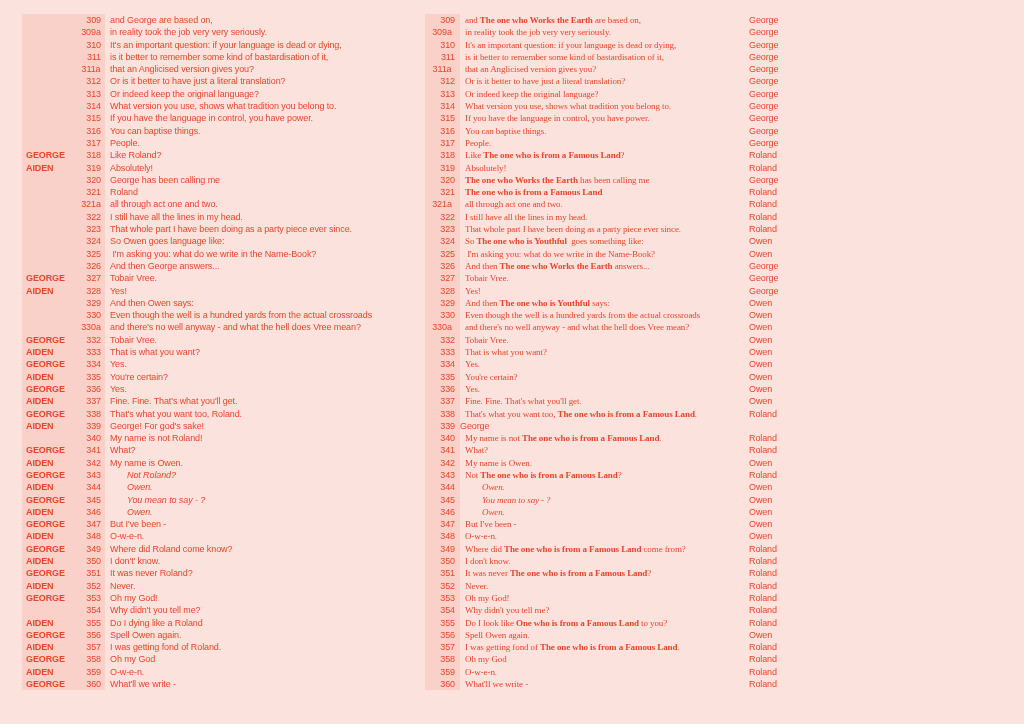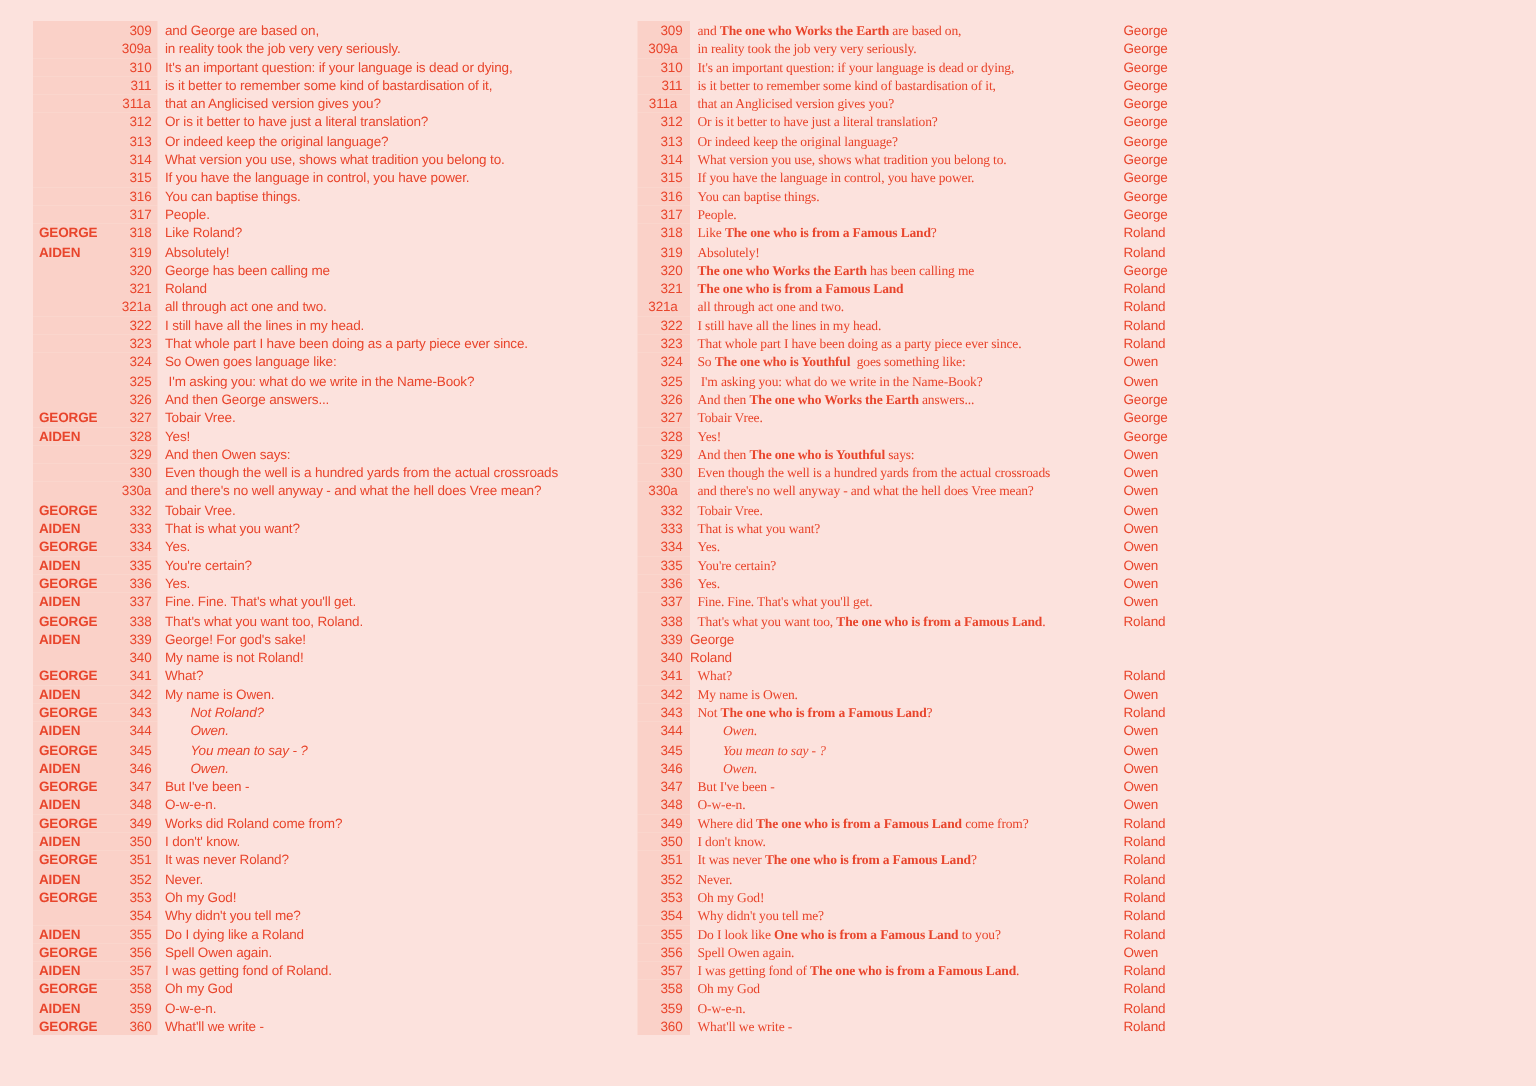--- a/index.html
+++ b/index.html
@@ -108,21 +108,21 @@
     <div class="row"><span class="sp">AIDEN</span><span class="num">339</span><span class="txt"><span>George! For god's sake!</span></span></div>
     <div class="row"><span class="sp"></span><span class="num">340</span><span class="txt"><span>My name is not Roland!</span></span></div>
     <div class="row"><span class="sp">GEORGE</span><span class="num">341</span><span class="txt"><span>What?</span></span></div>
     <div class="row"><span class="sp">AIDEN</span><span class="num">342</span><span class="txt"><span>My name is Owen.</span></span></div>
     <div class="row"><span class="sp">GEORGE</span><span class="num">343</span><span class="txt"><span class="it">Not Roland?</span></span></div>
     <div class="row"><span class="sp">AIDEN</span><span class="num">344</span><span class="txt"><span class="it">Owen.</span></span></div>
     <div class="row"><span class="sp">GEORGE</span><span class="num">345</span><span class="txt"><span class="it">You mean to say - ?</span></span></div>
     <div class="row"><span class="sp">AIDEN</span><span class="num">346</span><span class="txt"><span class="it">Owen.</span></span></div>
     <div class="row"><span class="sp">GEORGE</span><span class="num">347</span><span class="txt"><span>But I've been -</span></span></div>
     <div class="row"><span class="sp">AIDEN</span><span class="num">348</span><span class="txt"><span>O-w-e-n.</span></span></div>
-    <div class="row"><span class="sp">GEORGE</span><span class="num">349</span><span class="txt"><span>Works did Roland come from?</span></span></div>
+    <div class="row"><span class="sp">GEORGE</span><span class="num">349</span><span class="txt"><span>Where did Roland come know?</span></span></div>
     <div class="row"><span class="sp">AIDEN</span><span class="num">350</span><span class="txt"><span>I don't' know.</span></span></div>
     <div class="row"><span class="sp">GEORGE</span><span class="num">351</span><span class="txt"><span>It was never Roland?</span></span></div>
     <div class="row"><span class="sp">AIDEN</span><span class="num">352</span><span class="txt"><span>Never.</span></span></div>
     <div class="row"><span class="sp">GEORGE</span><span class="num">353</span><span class="txt"><span>Oh my God!</span></span></div>
     <div class="row"><span class="sp"></span><span class="num">354</span><span class="txt"><span>Why didn't you tell me?</span></span></div>
     <div class="row"><span class="sp">AIDEN</span><span class="num">355</span><span class="txt"><span>Do I dying like a Roland</span></span></div>
     <div class="row"><span class="sp">GEORGE</span><span class="num">356</span><span class="txt"><span>Spell Owen again.</span></span></div>
     <div class="row"><span class="sp">AIDEN</span><span class="num">357</span><span class="txt"><span>I was getting fond of Roland.</span></span></div>
     <div class="row"><span class="sp">GEORGE</span><span class="num">358</span><span class="txt"><span>Oh my God</span></span></div>
     <div class="row"><span class="sp">AIDEN</span><span class="num">359</span><span class="txt"><span>O-w-e-n.</span></span></div>
@@ -156,21 +156,21 @@
     <div class="row"><span class="num">330</span><span class="txt"><span>Even though the well is a hundred yards from the actual crossroads</span></span><span class="cname">Owen</span></div>
     <div class="row"><span class="num sfx">330a</span><span class="txt"><span>and there's no well anyway - and what the hell does Vree mean?</span></span><span class="cname">Owen</span></div>
     <div class="row"><span class="num">332</span><span class="txt"><span>Tobair Vree.</span></span><span class="cname">Owen</span></div>
     <div class="row"><span class="num">333</span><span class="txt"><span>That is what you want?</span></span><span class="cname">Owen</span></div>
     <div class="row"><span class="num">334</span><span class="txt"><span>Yes.</span></span><span class="cname">Owen</span></div>
     <div class="row"><span class="num">335</span><span class="txt"><span>You're certain?</span></span><span class="cname">Owen</span></div>
     <div class="row"><span class="num">336</span><span class="txt"><span>Yes.</span></span><span class="cname">Owen</span></div>
     <div class="row"><span class="num">337</span><span class="txt"><span>Fine. Fine. That's what you'll get.</span></span><span class="cname">Owen</span></div>
     <div class="row"><span class="num">338</span><span class="txt"><span>That's what you want too, </span><b>The one who is from a Famous Land</b><span>.</span></span><span class="cname">Roland</span></div>
     <div class="row"><span class="num">339</span><span class="cname">George</span></div>
-    <div class="row"><span class="num">340</span><span class="cname">Roland</span></div>
+    <div class="row"><span class="num">340</span><span class="txt"><span>My name is not </span><b>The one who is from a Famous Land</b><span>.</span></span><span class="cname">Roland</span></div>
     <div class="row"><span class="num">341</span><span class="txt"><span>What?</span></span><span class="cname">Roland</span></div>
     <div class="row"><span class="num">342</span><span class="txt"><span>My name is Owen.</span></span><span class="cname">Owen</span></div>
     <div class="row"><span class="num">343</span><span class="txt"><span>Not </span><b>The one who is from a Famous Land</b><span>?</span></span><span class="cname">Roland</span></div>
     <div class="row"><span class="num">344</span><span class="txt"><span class="it">Owen.</span></span><span class="cname">Owen</span></div>
     <div class="row"><span class="num">345</span><span class="txt"><span class="it">You mean to say - ?</span></span><span class="cname">Owen</span></div>
     <div class="row"><span class="num">346</span><span class="txt"><span class="it">Owen.</span></span><span class="cname">Owen</span></div>
     <div class="row"><span class="num">347</span><span class="txt"><span>But I've been -</span></span><span class="cname">Owen</span></div>
     <div class="row"><span class="num">348</span><span class="txt"><span>O-w-e-n.</span></span><span class="cname">Owen</span></div>
     <div class="row"><span class="num">349</span><span class="txt"><span>Where did </span><b>The one who is from a Famous Land</b><span> come from?</span></span><span class="cname">Roland</span></div>
     <div class="row"><span class="num">350</span><span class="txt"><span>I don't know.</span></span><span class="cname">Roland</span></div>

